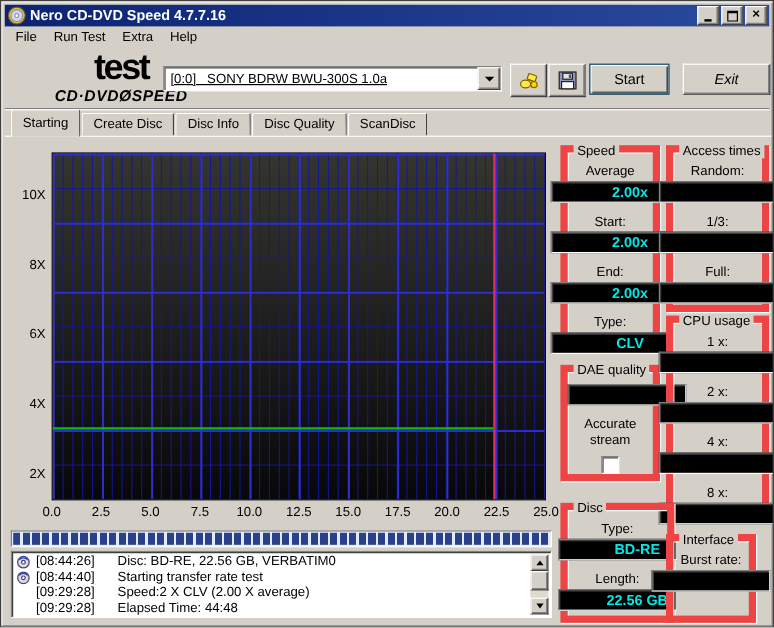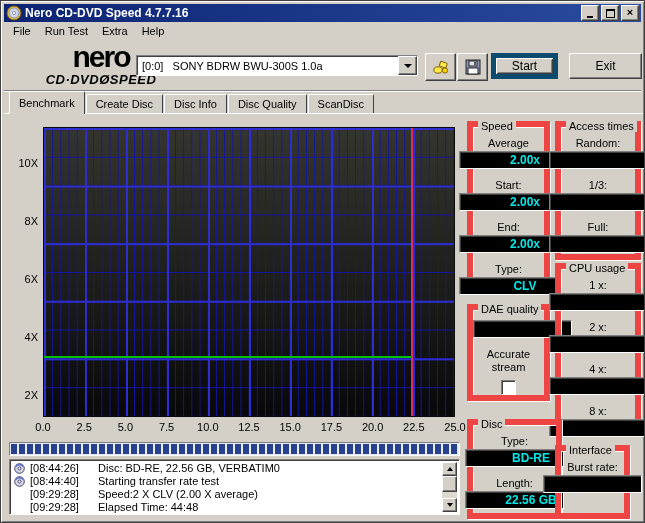--- a/index.html
+++ b/index.html
@@ -36,32 +36,32 @@
   .menu-item{padding:2px 7px;}
   
   .header{position:absolute;left:3px;top:38px;right:3px;height:51px;}
   .separator{position:absolute;left:3px;top:89px;right:3px;height:0;border-top:1px solid #808080;border-bottom:1px solid #fff;}
   .logo{position:absolute;left:8px;top:3px;width:178px;text-align:center;line-height:1;}
   .logo-nero{font-size:30px;font-weight:bold;letter-spacing:-2px;display:block;}
   .logo-sub{font-size:13px;font-weight:bold;font-style:italic;letter-spacing:0.5px;display:block;margin-top:1px;}
   .combo{position:absolute;left:132px;top:16px;width:282px;height:21px;background:#fff;
     border:1px solid;border-color:#808080 #fff #fff #808080;box-shadow:inset 1px 1px 0 #404040;
     box-sizing:border-box;display:flex;align-items:center;padding-left:5px;}
-  .combo-text{white-space:pre;flex:1;overflow:hidden;}
+  .combo-text{white-space:pre;flex:1;overflow:hidden;text-decoration:underline;}
   .combo-btn{width:17px;height:17px;background:#d4d0c8;border:1px solid;border-color:#fff #404040 #404040 #fff;
     box-shadow:inset -1px -1px 0 #808080;display:flex;align-items:center;justify-content:center;margin:0;}
   .tri-down{width:0;height:0;border-left:4px solid transparent;border-right:4px solid transparent;border-top:4px solid #000;}
   .tri-up{width:0;height:0;border-left:4px solid transparent;border-right:4px solid transparent;border-bottom:4px solid #000;}
   .iconbtn{position:absolute;top:14px;width:29px;height:26px;background:#d4d0c8;border:1px solid;
     border-color:#fff #404040 #404040 #fff;box-shadow:inset -1px -1px 0 #808080;
     display:flex;align-items:center;justify-content:center;}
   .pushbtn{position:absolute;top:14px;height:26px;background:#d4d0c8;
     display:flex;align-items:center;justify-content:center;font-size:12px;box-sizing:border-box;}
   .pushbtn.normal{border:1px solid;border-color:#fff #404040 #404040 #fff;box-shadow:inset -1px -1px 0 #808080;}
-  .pushbtn.default{border:5px solid #0c4a6e;
+  .pushbtn.default{border:1px solid #0c4a6e;
     box-shadow:inset 1px 1px 0 #fff, inset -1px -1px 0 #404040, inset 2px 2px 0 #d4d0c8, inset -2px -2px 0 #808080;text-align:right;}
   
   .tabstrip{position:absolute;left:8px;top:90px;height:23px;display:flex;align-items:flex-end;z-index:3;}
   .tab{height:19px;padding:3px 9px 0;background:#d4d0c8;border:1px solid;border-color:#fff #404040 #404040 #fff;
     border-bottom:none;border-top-left-radius:2px;border-top-right-radius:2px;margin-right:1px;margin-bottom:1px;
     box-sizing:border-box;white-space:nowrap;}
   .tab.active{height:23px;padding-top:5px;margin-bottom:0;position:relative;z-index:4;}
   .baseline{position:absolute;left:3px;top:112px;width:639px;height:1px;background:#fff;z-index:2;}
   
   .chart-area{position:absolute;left:8px;top:116px;width:452px;height:322px;}
@@ -151,21 +151,21 @@
 
   <div class="menubar">
     <span class="menu-item">File</span>
     <span class="menu-item">Run Test</span>
     <span class="menu-item">Extra</span>
     <span class="menu-item">Help</span>
   </div>
 
   <div class="header">
     <div class="logo">
-      <span class="logo-nero">nero</span>
+      <span class="logo-nero">test</span>
       <span class="logo-sub">CD·DVDØSPEED</span>
     </div>
     <div class="combo">
       <span class="combo-text">[0:0]   SONY BDRW BWU-300S 1.0a</span>
       <span class="combo-btn">
           <span class="tri-down"></span>
         </span>
     </div>
     <div class="iconbtn" style="left:421px;">
       <span style="display:flex;">
@@ -182,26 +182,26 @@
       <span style="display:flex;">
         <svg width="16" height="16" viewBox="0 0 16 16">
           <rect x="1" y="1" width="14" height="14" fill="#8e96b8" stroke="#222222"></rect>
           <rect x="4" y="2" width="8" height="5" fill="#dfe3ea" stroke="#222222"></rect>
           <rect x="9" y="3" width="2" height="3" fill="#555555"></rect>
           <rect x="3" y="9" width="10" height="6" fill="#ffffff" stroke="#222222"></rect>
         </svg>
       </span>
     </div>
     <div class="pushbtn default" style="left:487px;width:67px;">Start</div>
-    <div class="pushbtn normal" style="left:565px;width:73px;">Exit</div>
+    <div class="pushbtn normal" style="left:565px;width:73px;font-style:italic;">Exit</div>
   </div>
   <div class="separator"></div>
 
   <div class="tabstrip">
-    <div class="tab active">Benchmark</div>
+    <div class="tab active">Starting</div>
     <div class="tab">Create Disc</div>
     <div class="tab">Disc Info</div>
     <div class="tab">Disc Quality</div>
     <div class="tab">ScanDisc</div>
   </div>
   <div class="baseline"></div>
 
   <div class="chart-area">
     <div class="y-ticks">
         <span class="y-tick" style="top: 0%;">10X</span>

